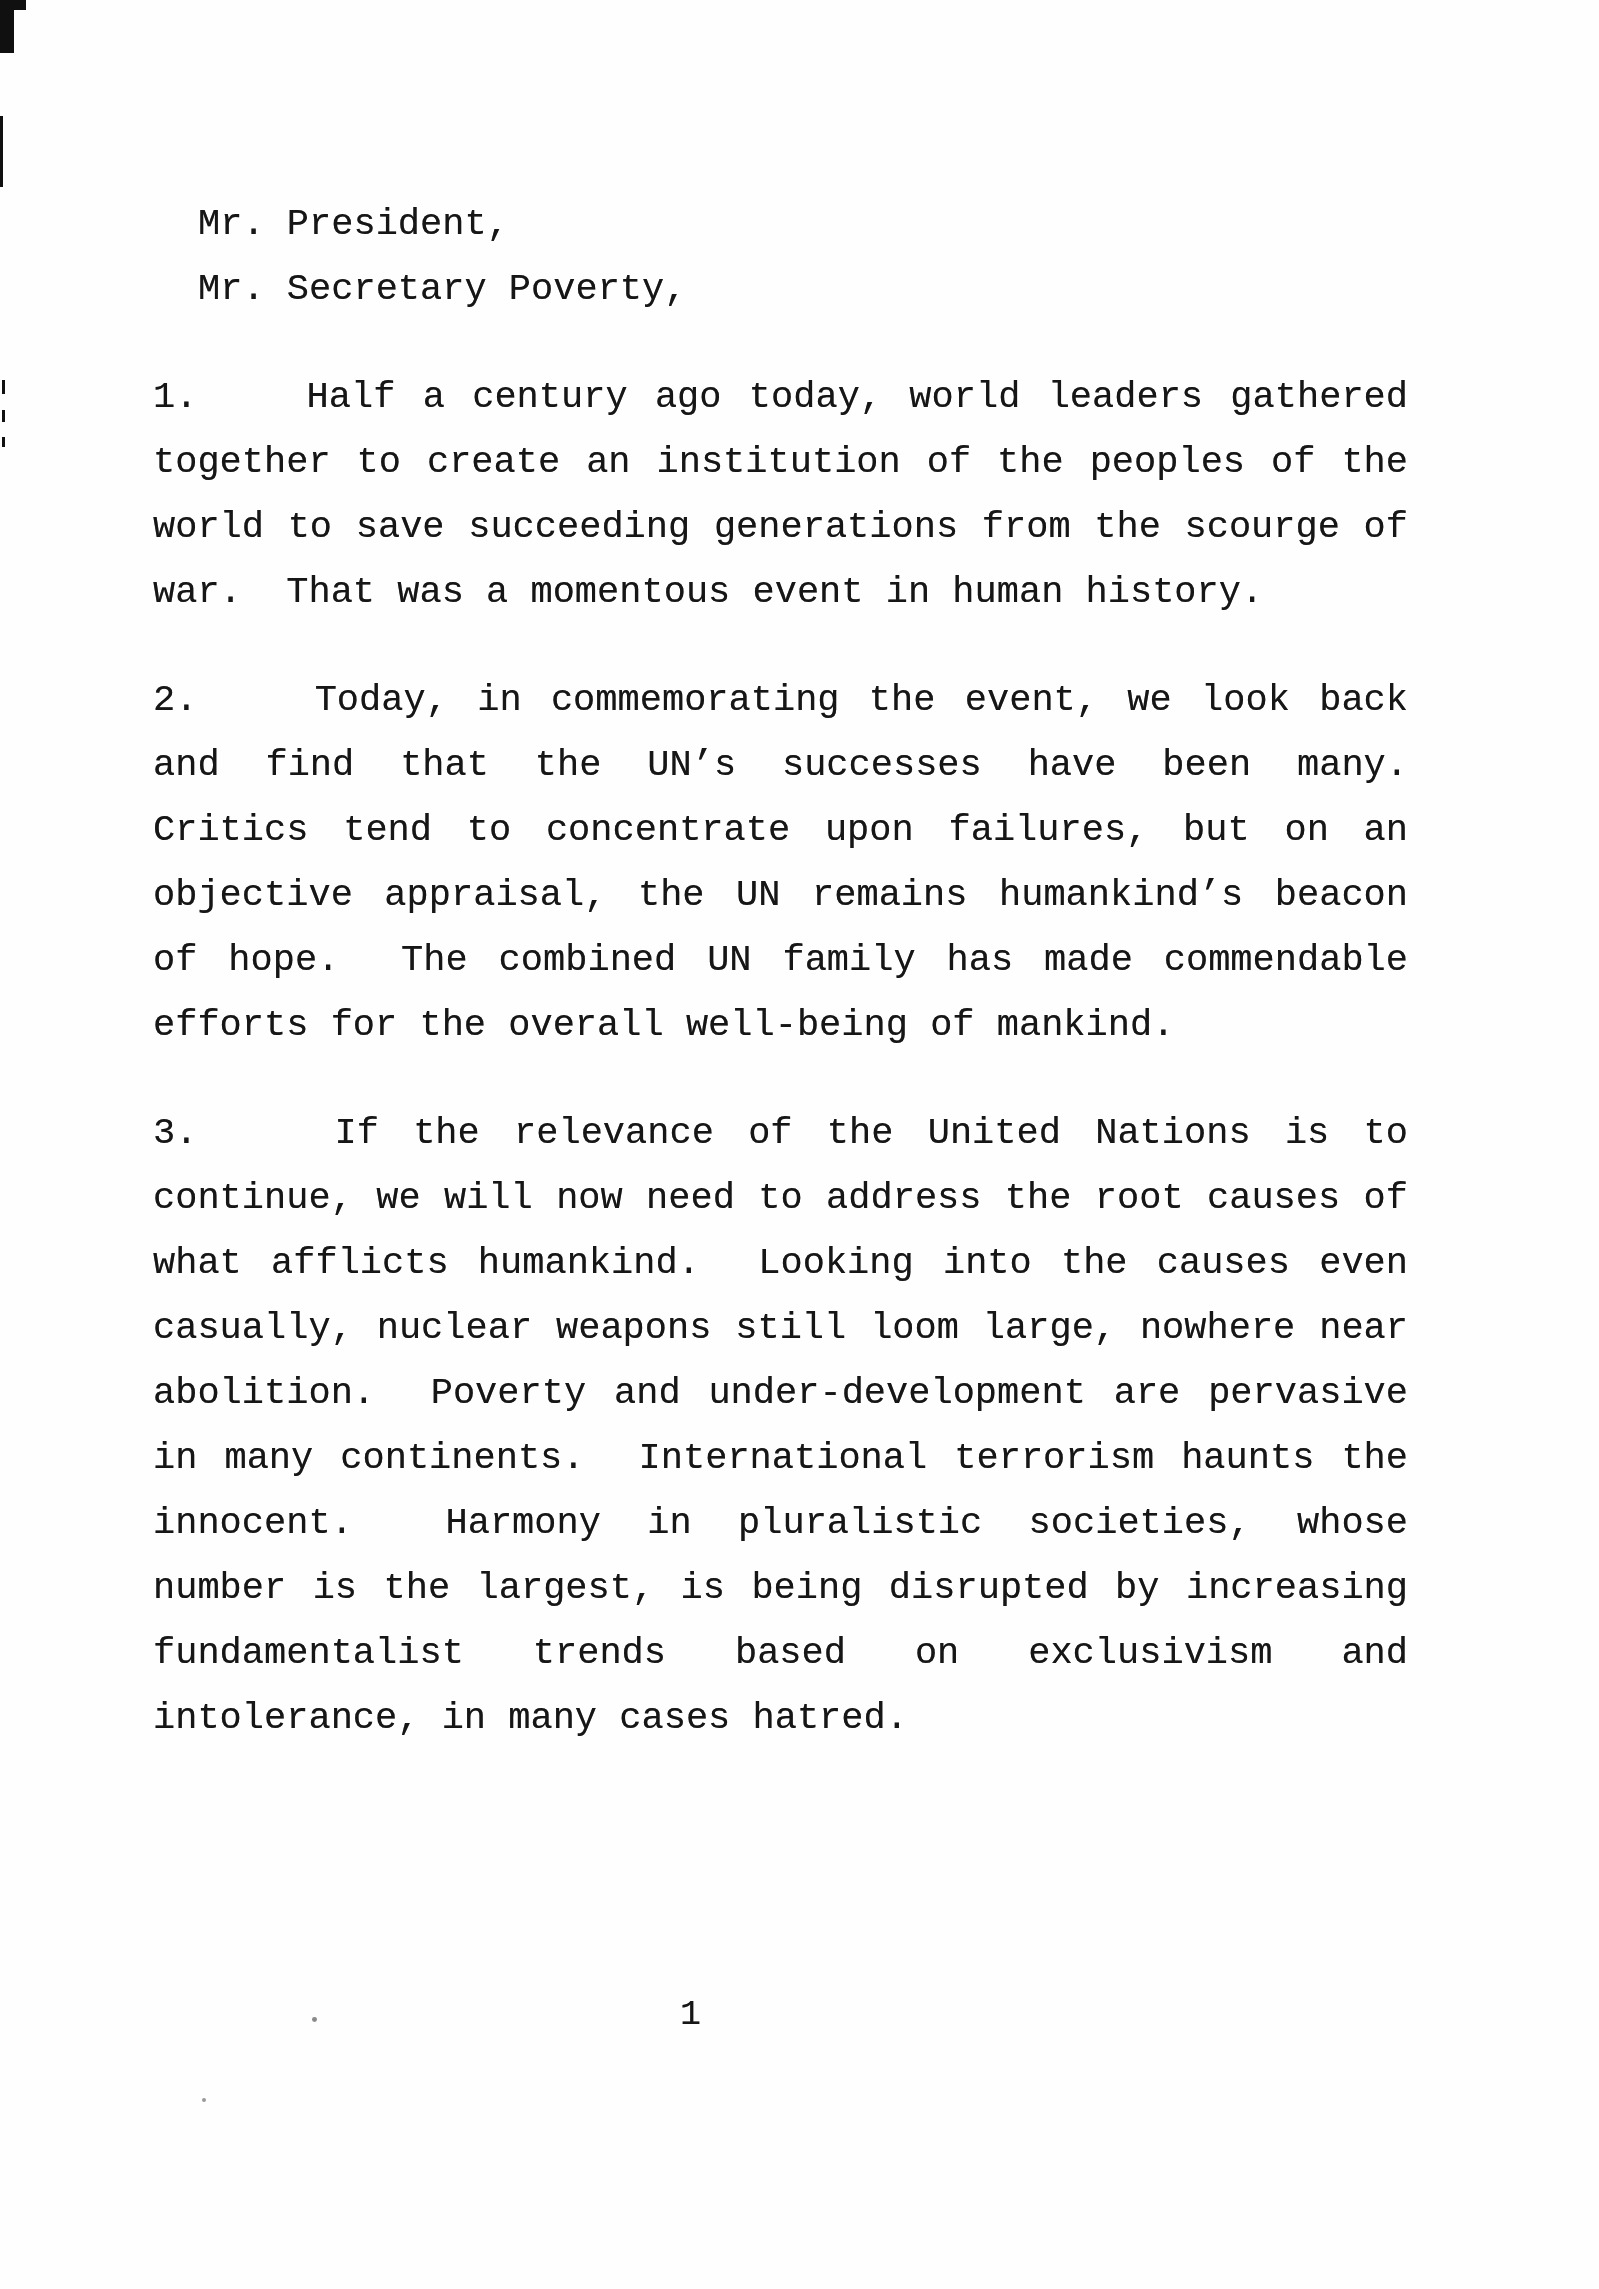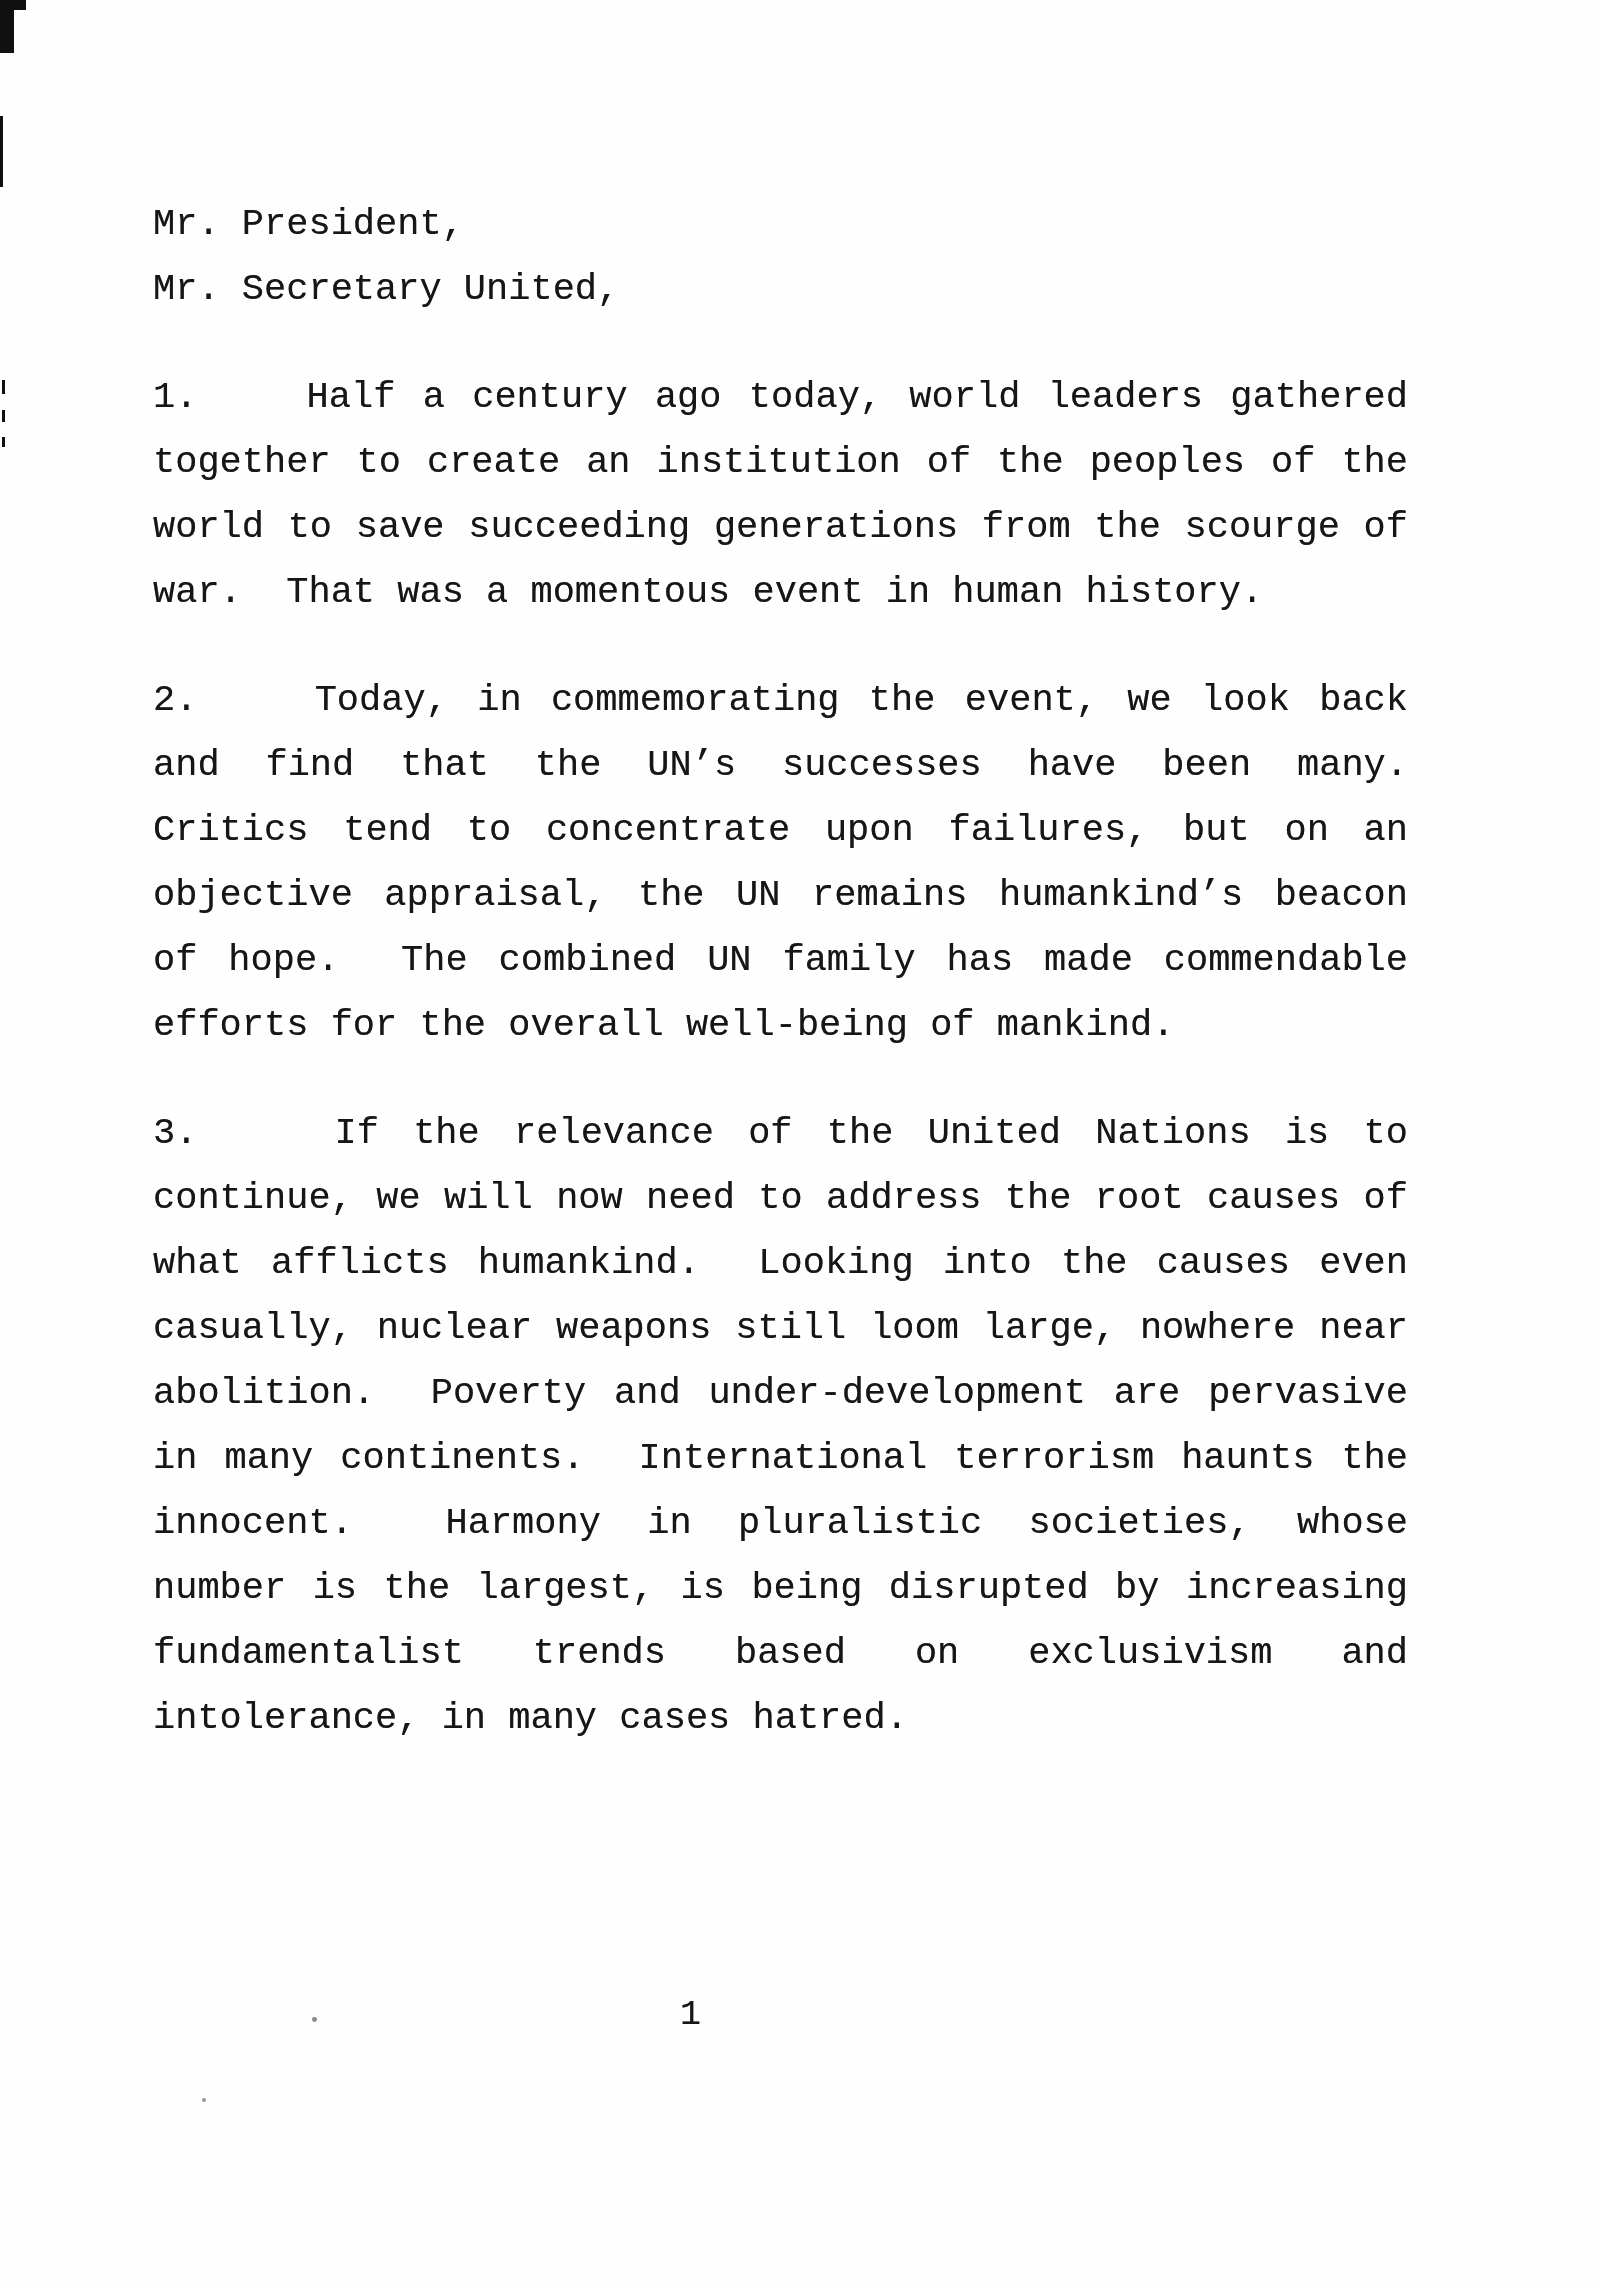--- a/index.html
+++ b/index.html
@@ -15,20 +15,21 @@
     overflow: hidden;
     font-family: "Liberation Mono", "DejaVu Sans Mono", monospace;
     color: #161616;
     text-shadow: 0 0 0.6px rgba(20,20,20,0.55);
   }
   .content {
     padding: 192px 192px 0 153px;
   }
   .salutation {
     margin-bottom: 41px;
+    margin-left: 45px;
   }
   .salutation p {
     margin: 0;
     font-size: 37px;
     line-height: 65px;
     white-space: pre;
   }
   .para {
     margin: 43px 0 0 0;
     font-size: 37px;
@@ -70,21 +71,21 @@
   <div class="artifact art-edge-2"></div>
   <div class="artifact art-edge-3"></div>
   <div class="artifact art-edge-4"></div>
   <div class="artifact art-speck-1"></div>
   <div class="artifact art-speck-2"></div>
 
   <div class="content">
 
     <div class="salutation">
       <p>Mr. President,</p>
-      <p>Mr. Secretary United,</p>
+      <p>Mr. Secretary Poverty,</p>
     </div>
 
     <p class="para">1.    Half a century ago today, world leaders gathered together to create an institution of the peoples of the world to save succeeding generations from the scourge of war.  That was a momentous event in human history.</p>
 
     <p class="para">2.    Today, in commemorating the event, we look back and find that the UN’s successes have been many.  Critics tend to concentrate upon failures, but on an objective appraisal, the UN remains humankind’s beacon of hope.  The combined UN family has made commendable efforts for the overall well-being of mankind.</p>
 
     <p class="para">3.    If the relevance of the United Nations is to continue, we will now need to address the root causes of what afflicts humankind.  Looking into the causes even casually, nuclear weapons still loom large, nowhere near abolition.  Poverty and under-development are pervasive in many continents.  International terrorism haunts the innocent.  Harmony in pluralistic societies, whose number is the largest, is being disrupted by increasing fundamentalist trends based on exclusivism and intolerance, in many cases hatred.</p>
 
   </div>
 

